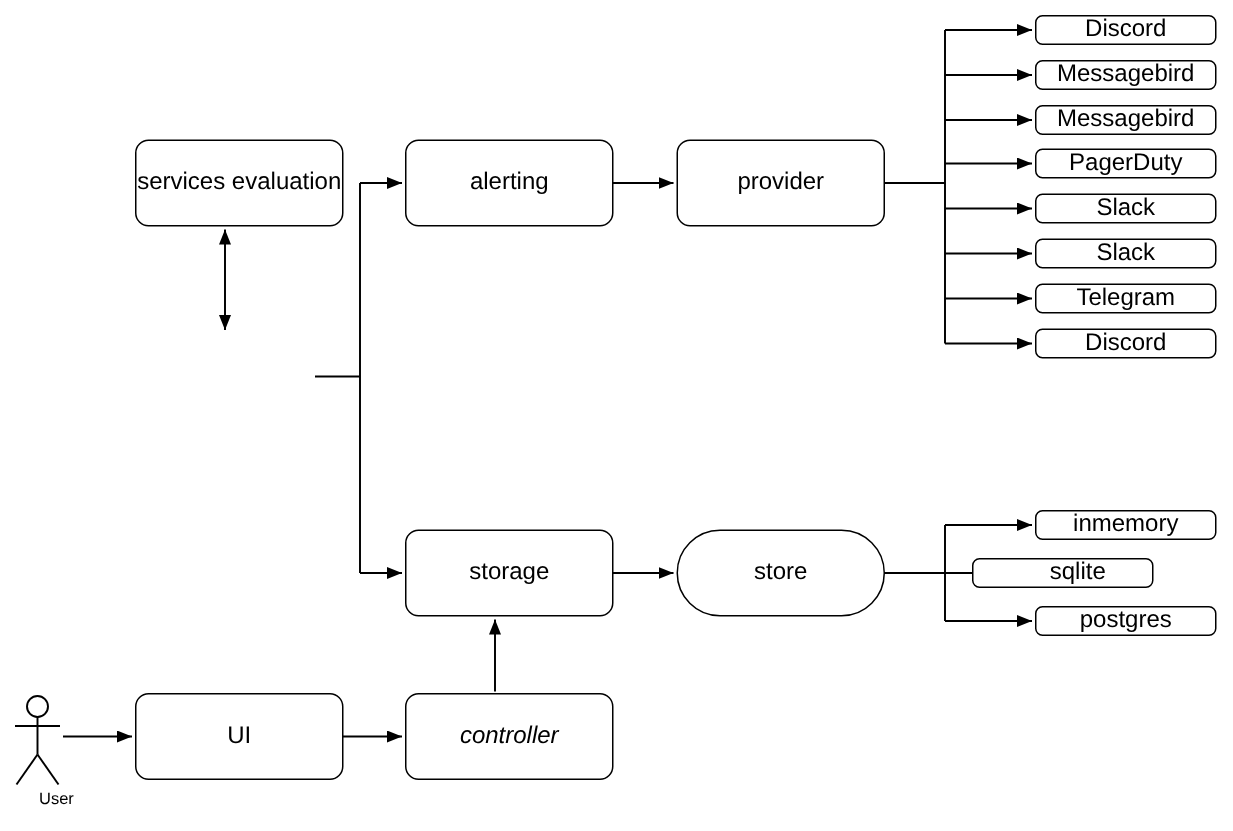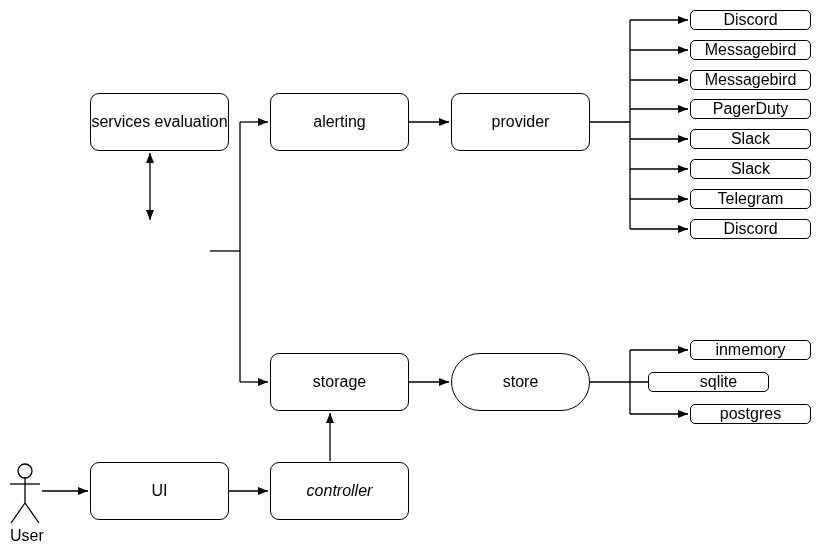--- a/index.html
+++ b/index.html
@@ -35,23 +35,23 @@
     height: 58px;
     border-radius: 9px;
   }
   .node.small {
     width: 121px;
     height: 20px;
     border-radius: 5px;
   }
   .actor-label {
     position: absolute;
-    left: 10px;
+    left: 26px;
     top: 527px;
-    font-size: 16px;
+    font-size: 11px;
     color: #000000;
   }
 </style>
 </head>
 <body>
 
 <div class="canvas">
 
   <svg class="connectors" viewBox="0 0 822 554" xmlns="http://www.w3.org/2000/svg">
     <defs>

